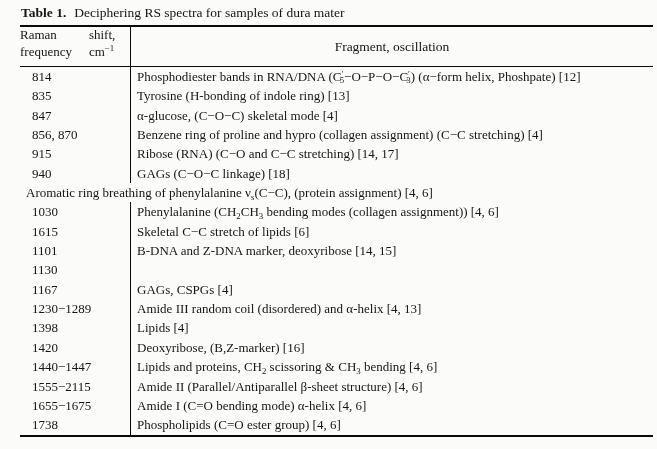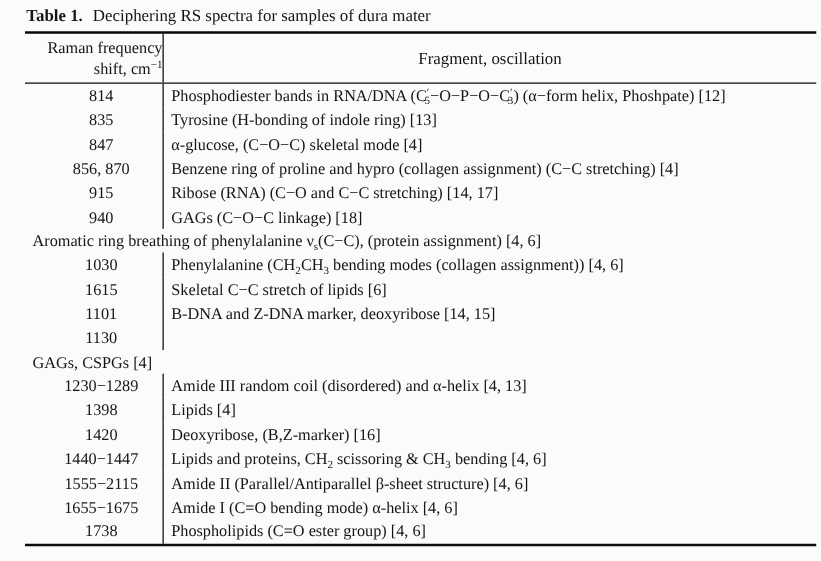--- a/index.html
+++ b/index.html
@@ -29,41 +29,41 @@
   .hdr {
     display: flex;
     border-bottom: 1.5px solid #0a0a0a;
     height: 39px;
   }
   .hc1 {
     width: 111px;
     flex: 0 0 111px;
     box-sizing: border-box;
     border-right: 1.2px solid #0a0a0a;
-    display: flex; flex-direction: column;
+    display: flex; flex-direction: row;
     justify-content: center;
-    text-align: right;
+    text-align: left;
     font-size: 13px;
     line-height: 16.5px;
   }
   .hc2 {
     flex: 1;
     display: flex; align-items: center; justify-content: center;
     font-size: 13.5px;
   }
   .row {
     display: flex;
     height: 19.35px;
   }
   .cf {
     width: 111px;
     flex: 0 0 111px;
     box-sizing: border-box;
     border-right: 1.2px solid #0a0a0a;
-    text-align: center;
+    text-align: left;
     padding-left: 12px;
     font-size: 13px;
     line-height: 19.35px;
     white-space: nowrap;
   }
   .cg {
     flex: 1;
     padding-left: 6px;
     font-size: 13px;
     line-height: 19.35px;
@@ -132,20 +132,21 @@
           <div class="cg">Skeletal C−C stretch of lipids [6]</div>
         </div>
         <div class="row">
           <div class="cf">1101</div>
           <div class="cg">B-DNA and Z-DNA marker, deoxyribose [14, 15]</div>
         </div>
         <div class="row">
           <div class="cf">1130</div>
         </div>
         <div class="row">
+          <div class="cf">1167</div>
           <div class="cg">GAGs, CSPGs [4]</div>
         </div>
         <div class="row">
           <div class="cf">1230−1289</div>
           <div class="cg">Amide III random coil (disordered) and α-helix [4, 13]</div>
         </div>
         <div class="row">
           <div class="cf">1398</div>
           <div class="cg">Lipids [4]</div>
         </div>

